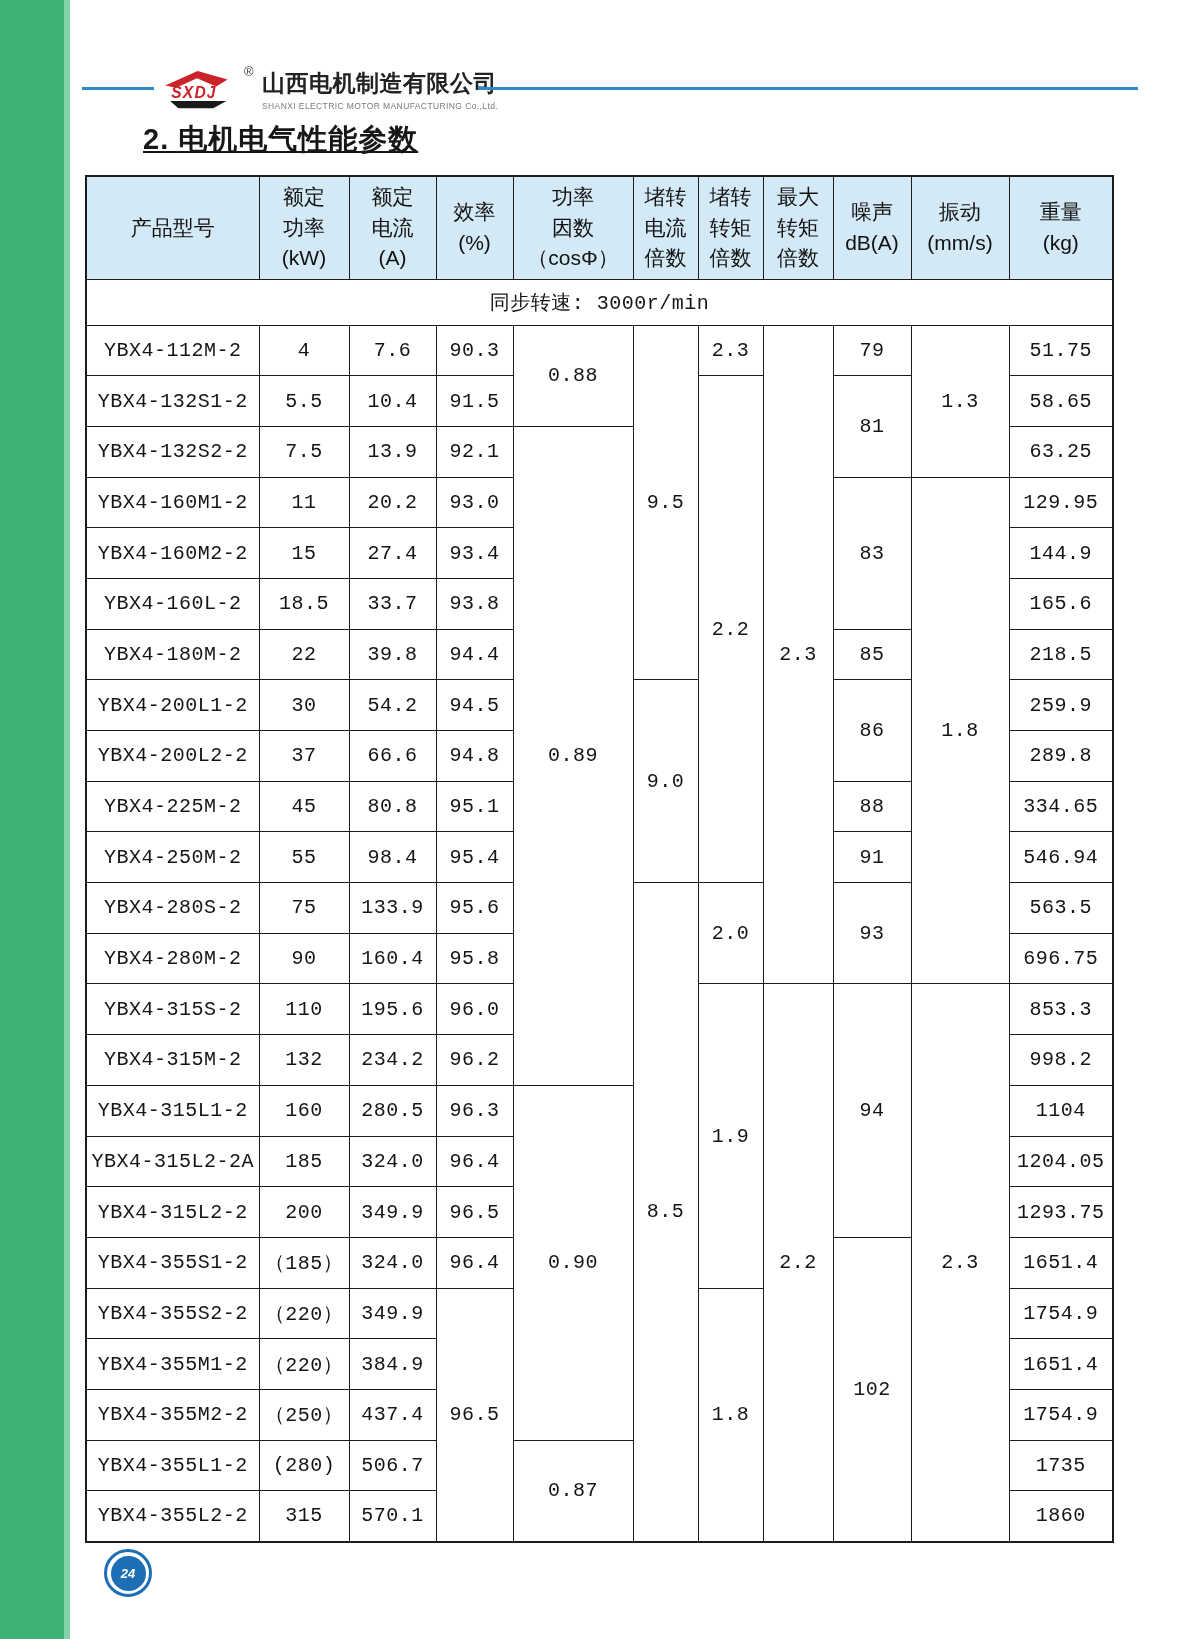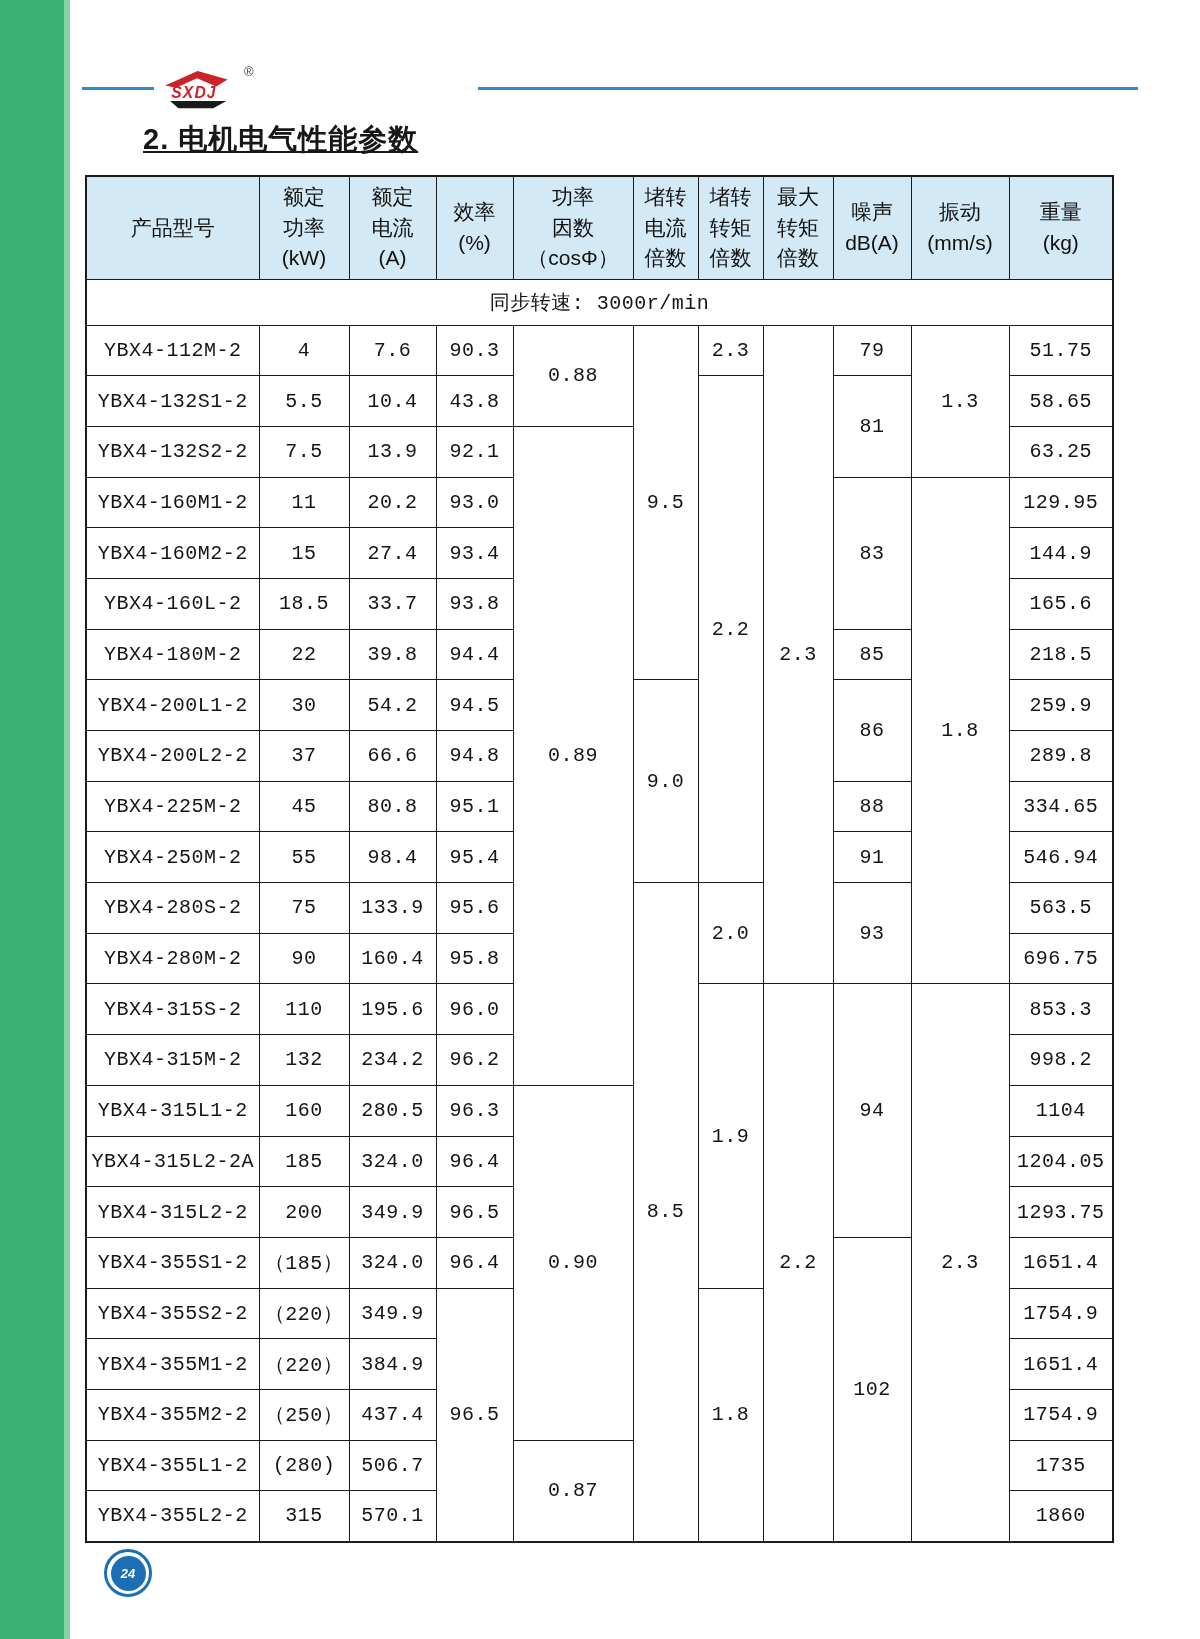--- a/index.html
+++ b/index.html
@@ -82,20 +82,24 @@
     <div class="rule rule-left"></div>
 
     <svg class="logo" viewBox="0 0 130 66" xmlns="http://www.w3.org/2000/svg">
       <polygon points="2,27 56,3 106,17 87,29 55,15 20,31" fill="#cc2229"></polygon>
       <text x="12" y="48" font-family="Liberation Sans, sans-serif" font-size="26" font-weight="bold" font-style="italic" letter-spacing="2" fill="#cc2229">SXDJ</text>
       <polygon points="10,53 104,53 82,65 24,65" fill="#1a1a1a"></polygon>
     </svg>
 
     <span class="reg">®</span>
 
+    <div class="company">
+      <div class="company-cn">山西电机制造有限公司</div>
+      <div class="company-en">SHANXI ELECTRIC MOTOR MANUFACTURING Co.,Ltd.</div>
+    </div>
 
     <div class="rule rule-right"></div>
   </header>
 
   <h1 class="title">2. 电机电气性能参数</h1>
 
   <table class="spec-table">
     <colgroup id="cols">
         <col style="width: 173px;">
         <col style="width: 90px;">
@@ -154,21 +158,21 @@
           <td>2.3</td>
           <td rowspan="13">2.3</td>
           <td>79</td>
           <td rowspan="3">1.3</td>
           <td>51.75</td>
         </tr>
         <tr class="data-row">
           <td>YBX4-132S1-2</td>
           <td>5.5</td>
           <td>10.4</td>
-          <td>43.8</td>
+          <td>91.5</td>
           <td rowspan="10">2.2</td>
           <td rowspan="2">81</td>
           <td>58.65</td>
         </tr>
         <tr class="data-row">
           <td>YBX4-132S2-2</td>
           <td>7.5</td>
           <td>13.9</td>
           <td>92.1</td>
           <td rowspan="13">0.89</td>

